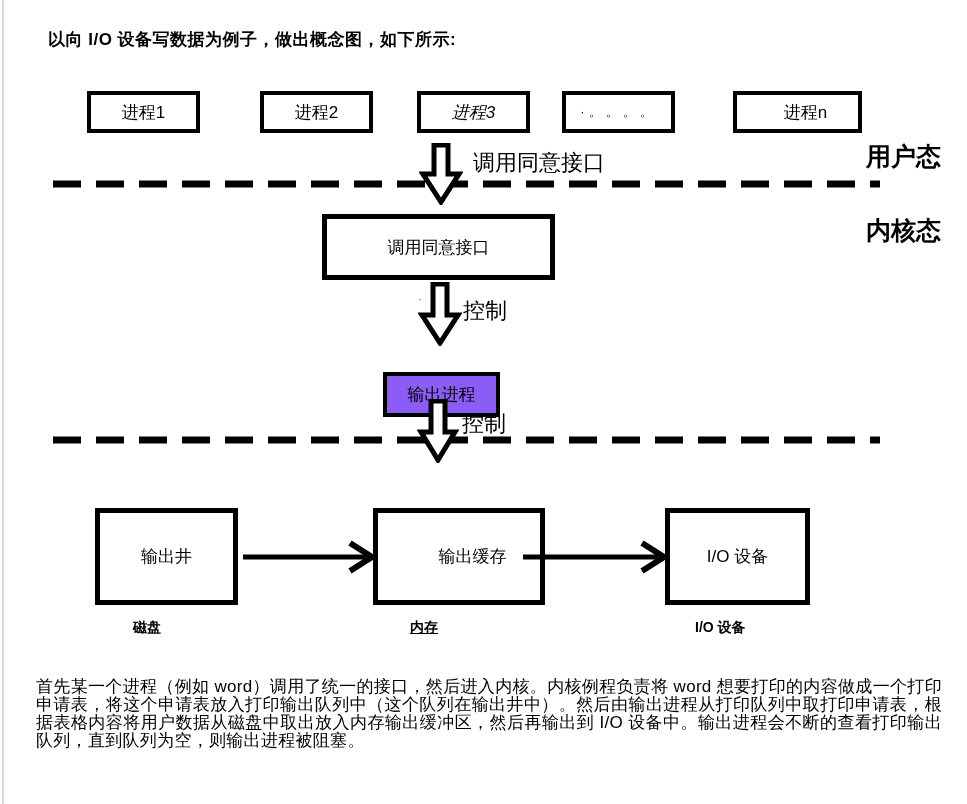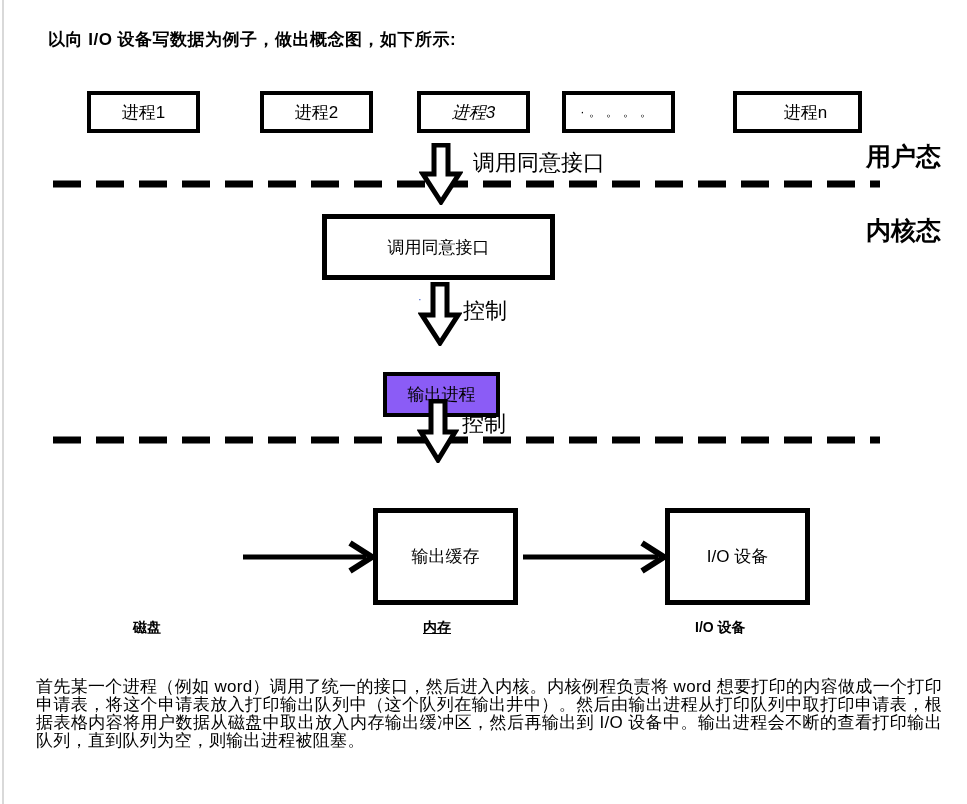--- a/index.html
+++ b/index.html
@@ -73,32 +73,35 @@
 
   <div class="outproc-box">
       <span>输出进程</span>
     </div>
 
   <svg class="svg-abs" style="left:417px;top:399px;" width="42" height="64" viewBox="0 0 42 64">
     <path d="M14 2 L28 2 L28 33 L38 33 L21 61 L4 33 L14 33 Z" fill="#ffffff" stroke="#000" stroke-width="5"></path>
   </svg>
   <div class="arrow-label" style="left:462px;top:409px;">控制</div>
 
-  <div class="bbox" style="left:373px;width:135px;">
+  <div class="bbox" style="left:95px;width:133px;">
+      <span>输出井</span>
+    </div>
+  <div class="bbox" style="left:373px;width:135px;padding-left:27px;">
       <span>输出缓存</span>
     </div>
   <div class="bbox" style="left:665px;width:135px;">
       <span>I/O 设备</span>
     </div>
 
   <svg class="svg-abs" style="left:0;top:0;" width="967" height="650">
     <line x1="243" y1="557" x2="366" y2="557" stroke="#000" stroke-width="5"></line>
     <polyline points="350,543 372,557 350,571" fill="none" stroke="#000" stroke-width="6"></polyline>
     <line x1="523" y1="557" x2="658" y2="557" stroke="#000" stroke-width="5"></line>
     <polyline points="642,543 664,557 642,571" fill="none" stroke="#000" stroke-width="6"></polyline>
   </svg>
 
   <div class="blabel" style="left:133px;">磁盘</div>
-  <div class="blabel" style="left:423px;text-decoration:underline;">内存</div>
+  <div class="blabel" style="left:410px;text-decoration:underline;">内存</div>
   <div class="blabel" style="left:695px;">I/O 设备</div>
 
   <div class="paragraph">首先某一个进程（例如 word）调用了统一的接口，然后进入内核。内核例程负责将 word 想要打印的内容做成一个打印申请表，将这个申请表放入打印输出队列中（这个队列在输出井中）。然后由输出进程从打印队列中取打印申请表，根据表格内容将用户数据从磁盘中取出放入内存输出缓冲区，然后再输出到 I/O 设备中。输出进程会不断的查看打印输出队列，直到队列为空，则输出进程被阻塞。</div>
 </div>
 
 </body></html>

